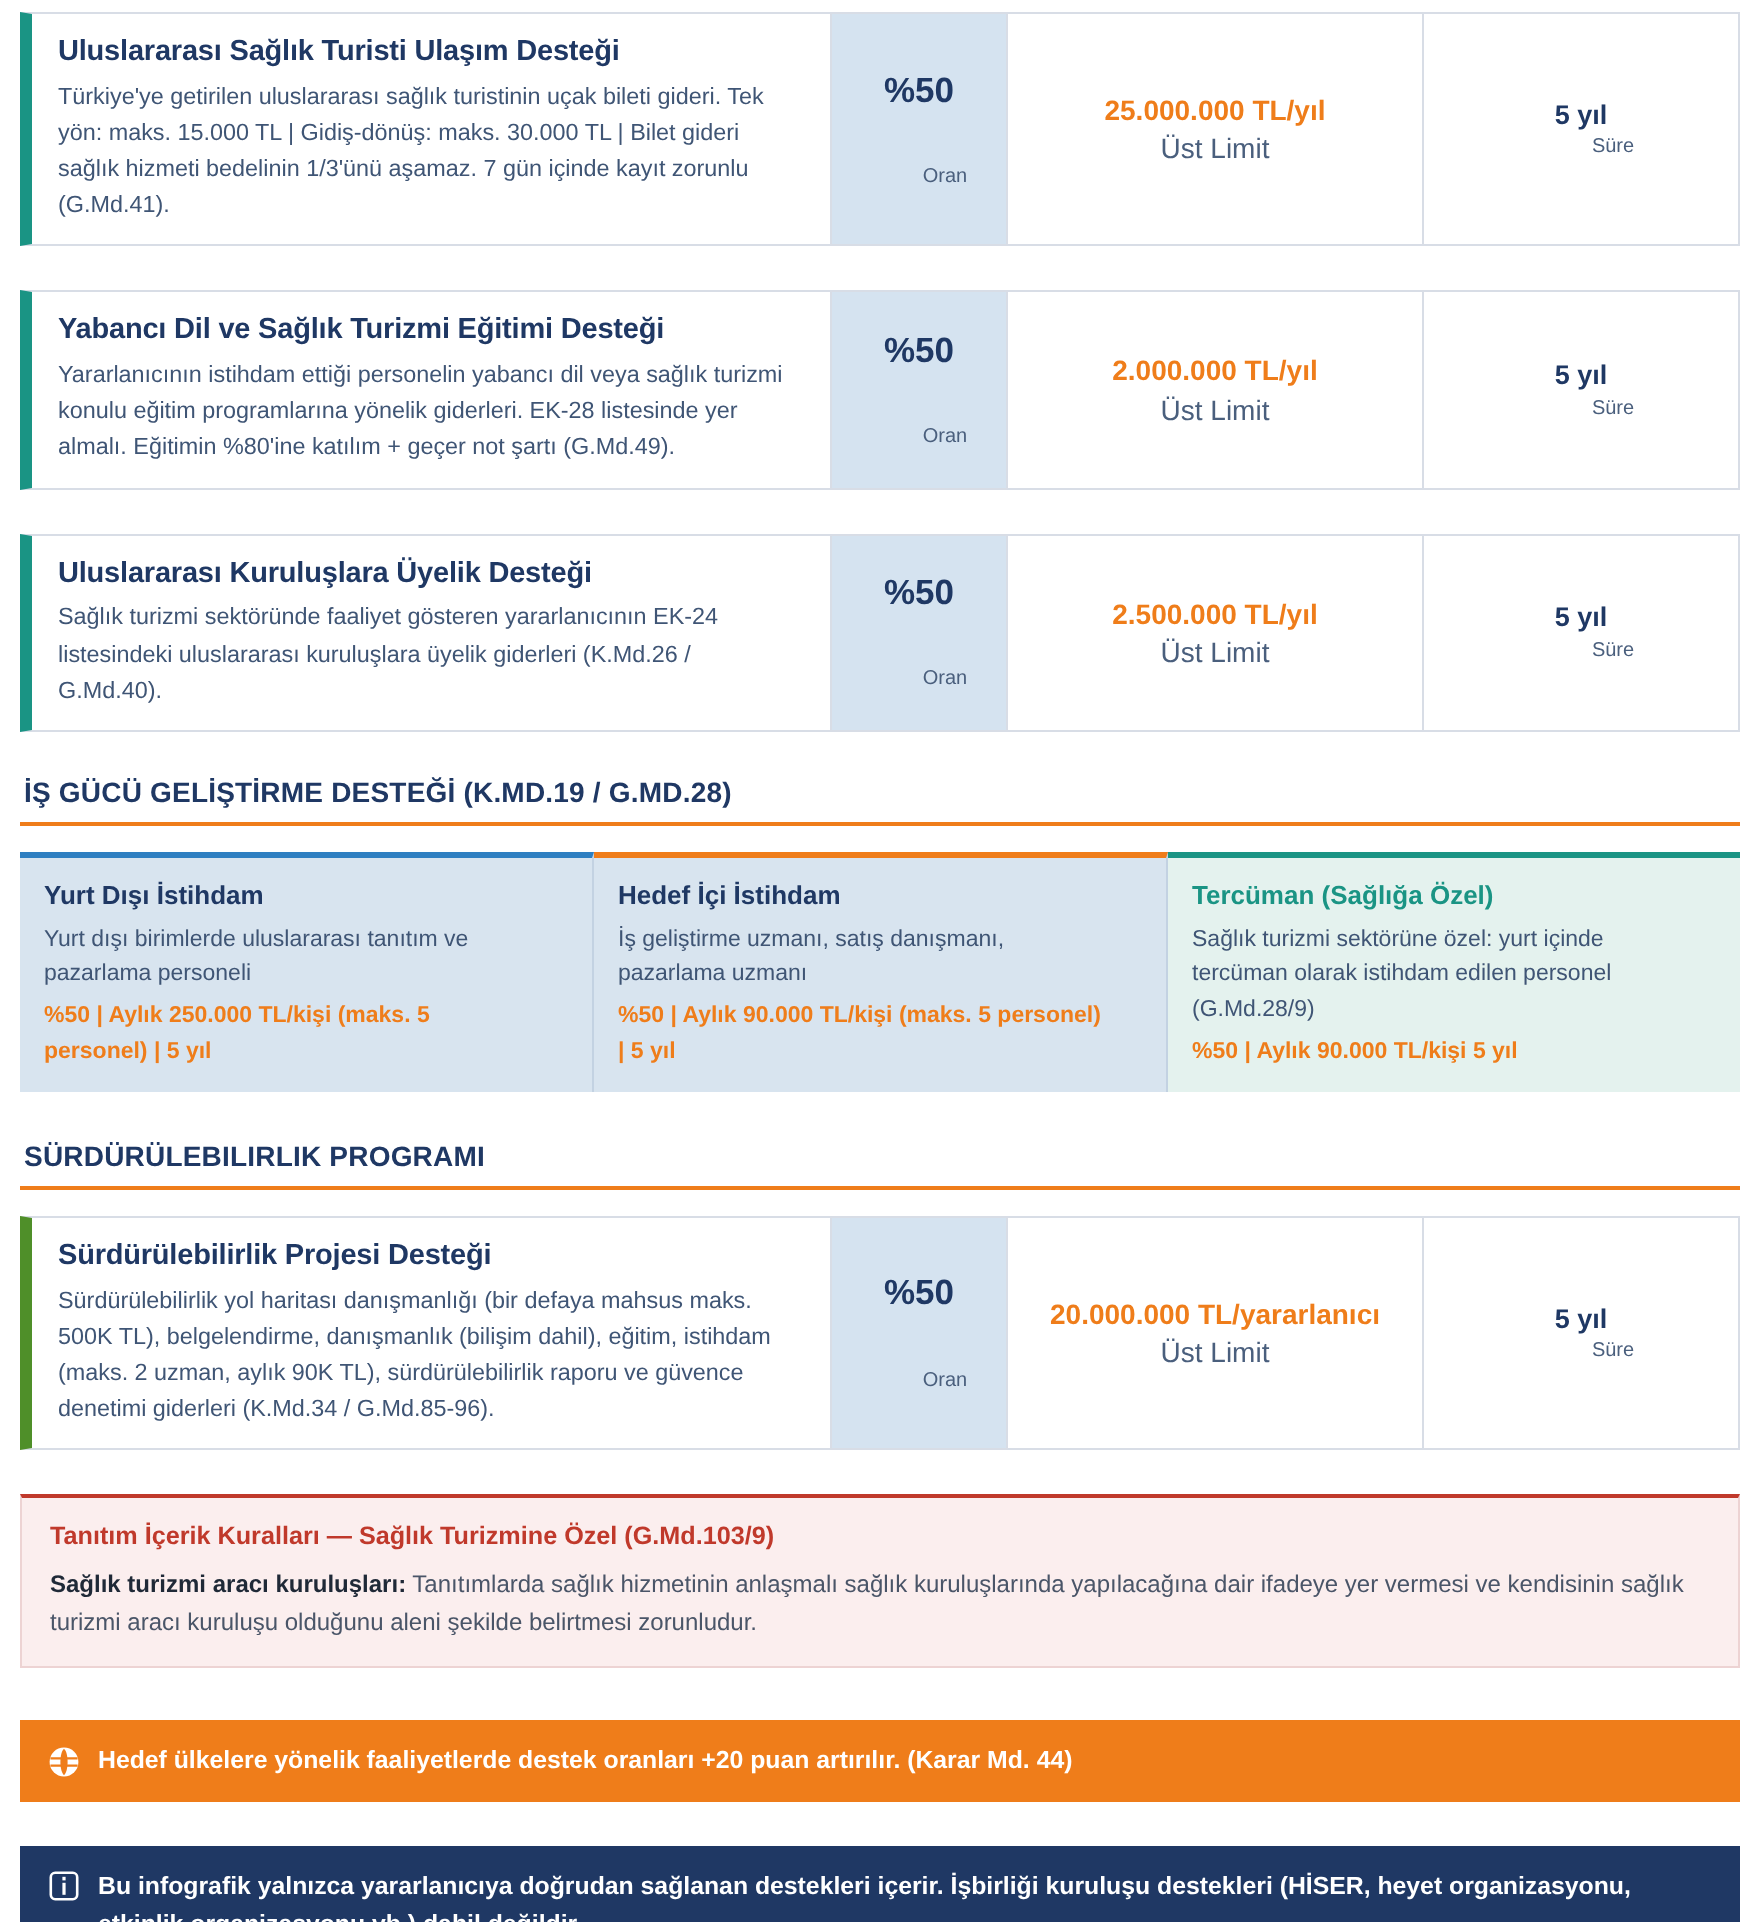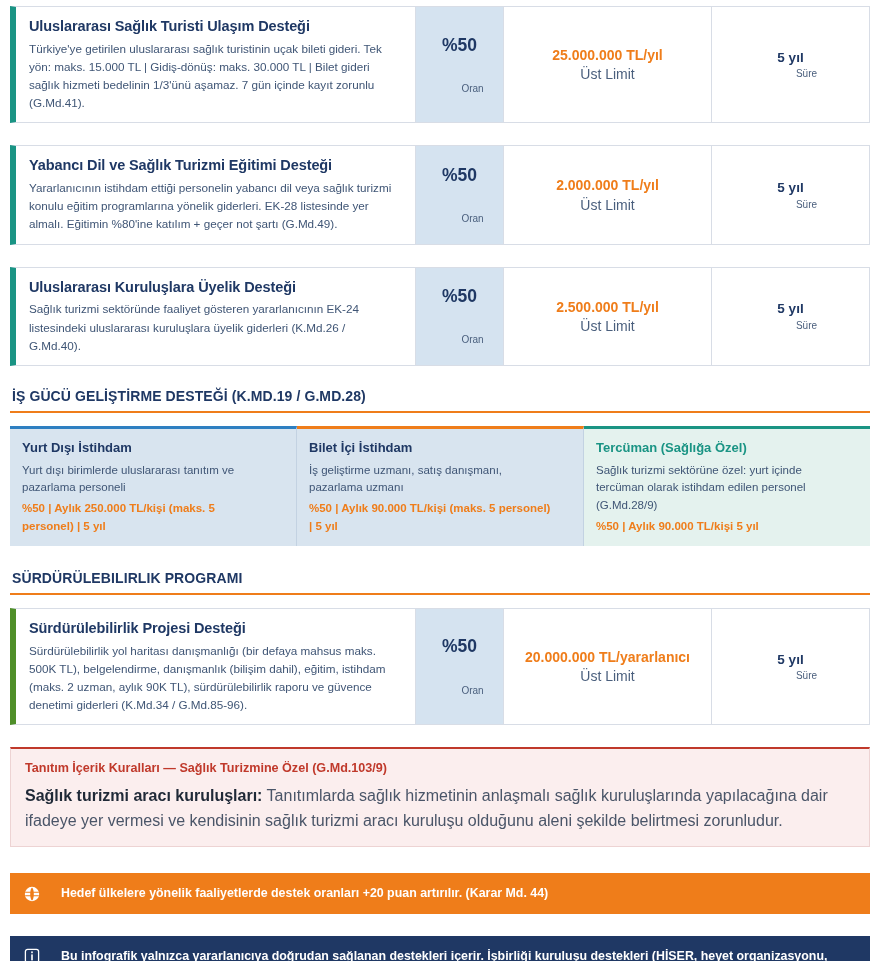--- a/index.html
+++ b/index.html
@@ -192,33 +192,33 @@
     margin-bottom: 26px;
   }
   .rules-title {
     font-size: 12.6px;
     font-weight: bold;
     color: #c0392b;
     margin: 0 0 6px 0;
     line-height: 1.3;
   }
   .rules-body {
-    font-size: 16px;
+    font-size: 12px;
     line-height: 1.6;
     color: #4a5568;
     margin: 0;
   }
   .rules-body b { color: #1f2937; }
 
   
   .banner {
     box-sizing: border-box;
     display: flex;
     align-items: flex-start;
-    gap: 21px;
+    gap: 9px;
     padding: 11px 14px;
     color: #ffffff;
     font-size: 12.4px;
     font-weight: bold;
     line-height: 1.55;
   }
   .banner.orange {
     background: #ef7d1a;
     margin-bottom: 22px;
     align-items: center;
@@ -300,21 +300,21 @@
 
   <div class="section-head">İŞ GÜCÜ GELİŞTİRME DESTEĞİ (K.MD.19 / G.MD.28)</div>
 
   <div class="trio">
     <div class="trio-card t1">
       <div class="trio-title">Yurt Dışı İstihdam</div>
       <div class="trio-body">Yurt dışı birimlerde uluslararası tanıtım ve pazarlama personeli</div>
       <div class="trio-meta">%50  |  Aylık 250.000 TL/kişi (maks. 5 personel) |  5 yıl</div>
     </div>
     <div class="trio-card t2">
-      <div class="trio-title">Bilet İçi İstihdam</div>
+      <div class="trio-title">Hedef İçi İstihdam</div>
       <div class="trio-body">İş geliştirme uzmanı, satış danışmanı, pazarlama uzmanı</div>
       <div class="trio-meta">%50  |  Aylık 90.000 TL/kişi (maks. 5 personel) |  5 yıl</div>
     </div>
     <div class="trio-card t3">
       <div class="trio-title">Tercüman (Sağlığa Özel)</div>
       <div class="trio-body">Sağlık turizmi sektörüne özel: yurt içinde tercüman olarak istihdam edilen personel (G.Md.28/9)</div>
       <div class="trio-meta">%50  |  Aylık 90.000 TL/kişi 5 yıl</div>
     </div>
   </div>
 

